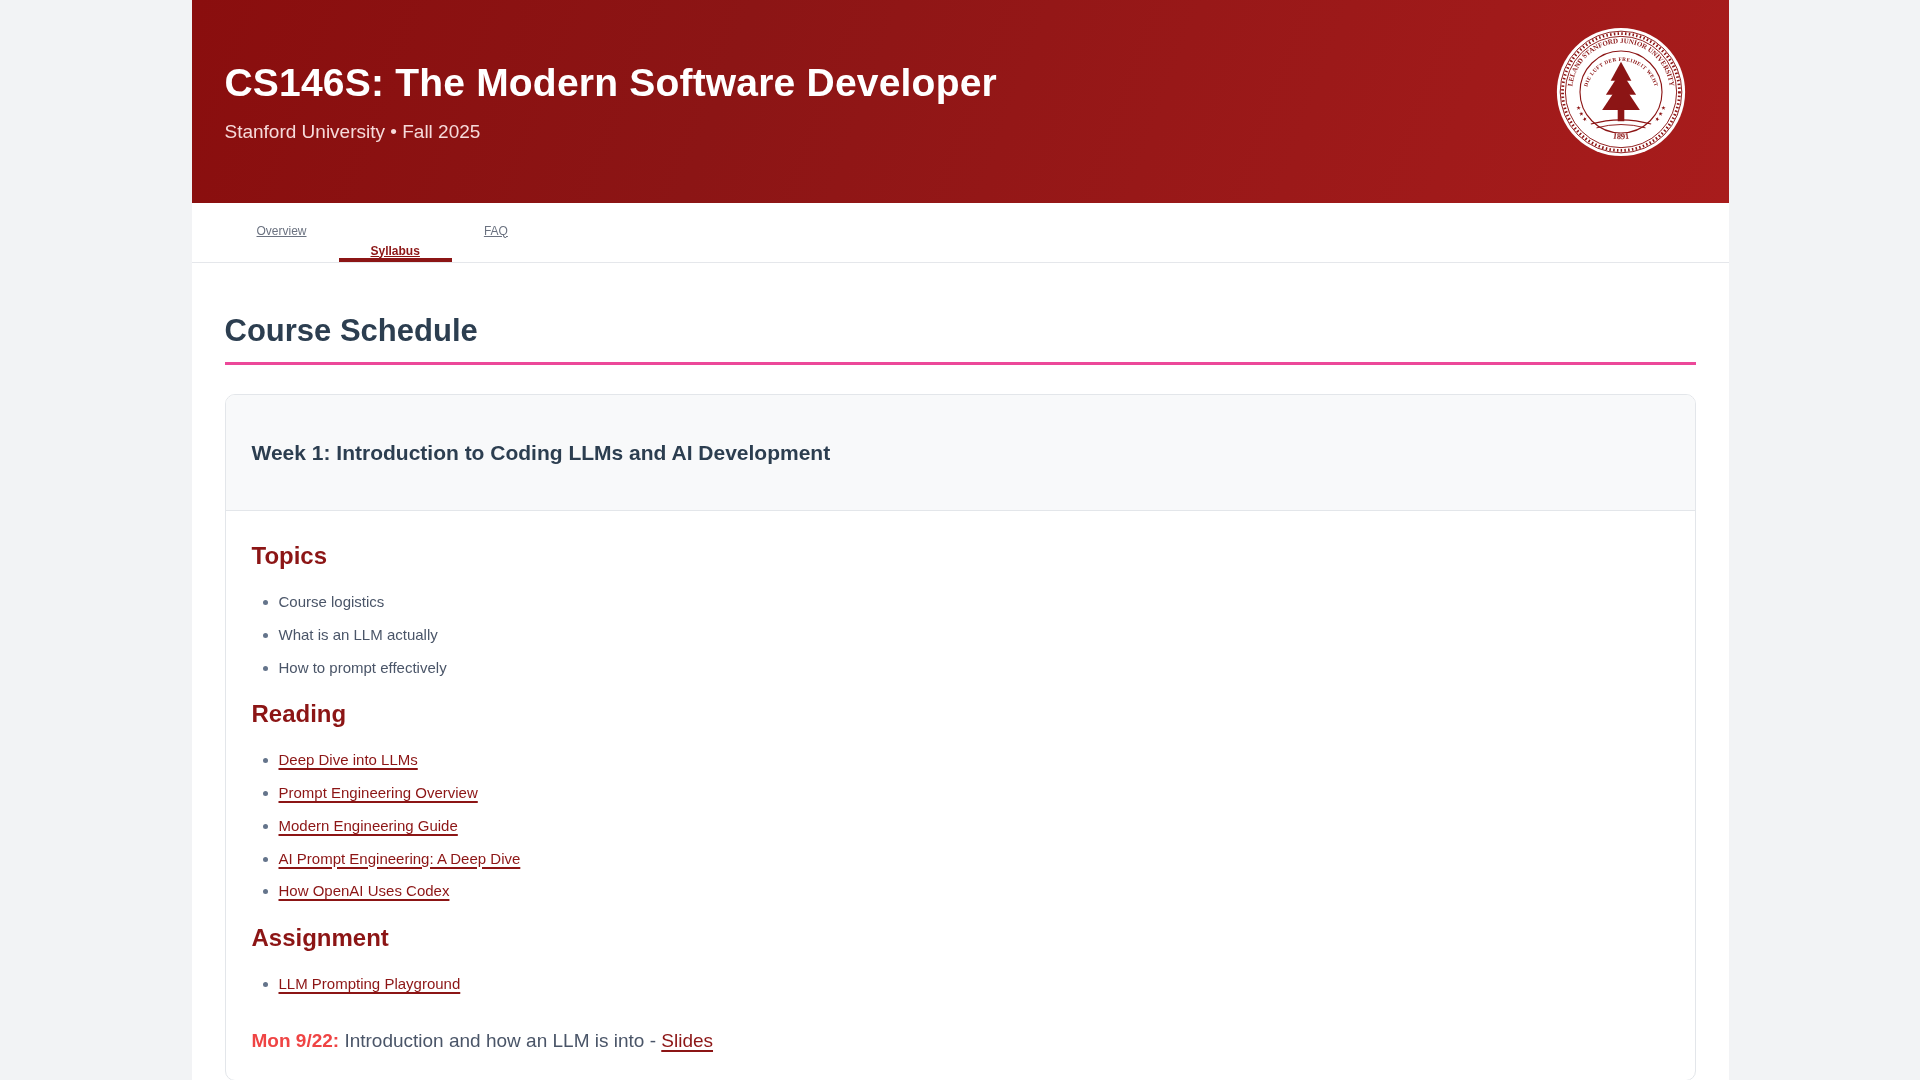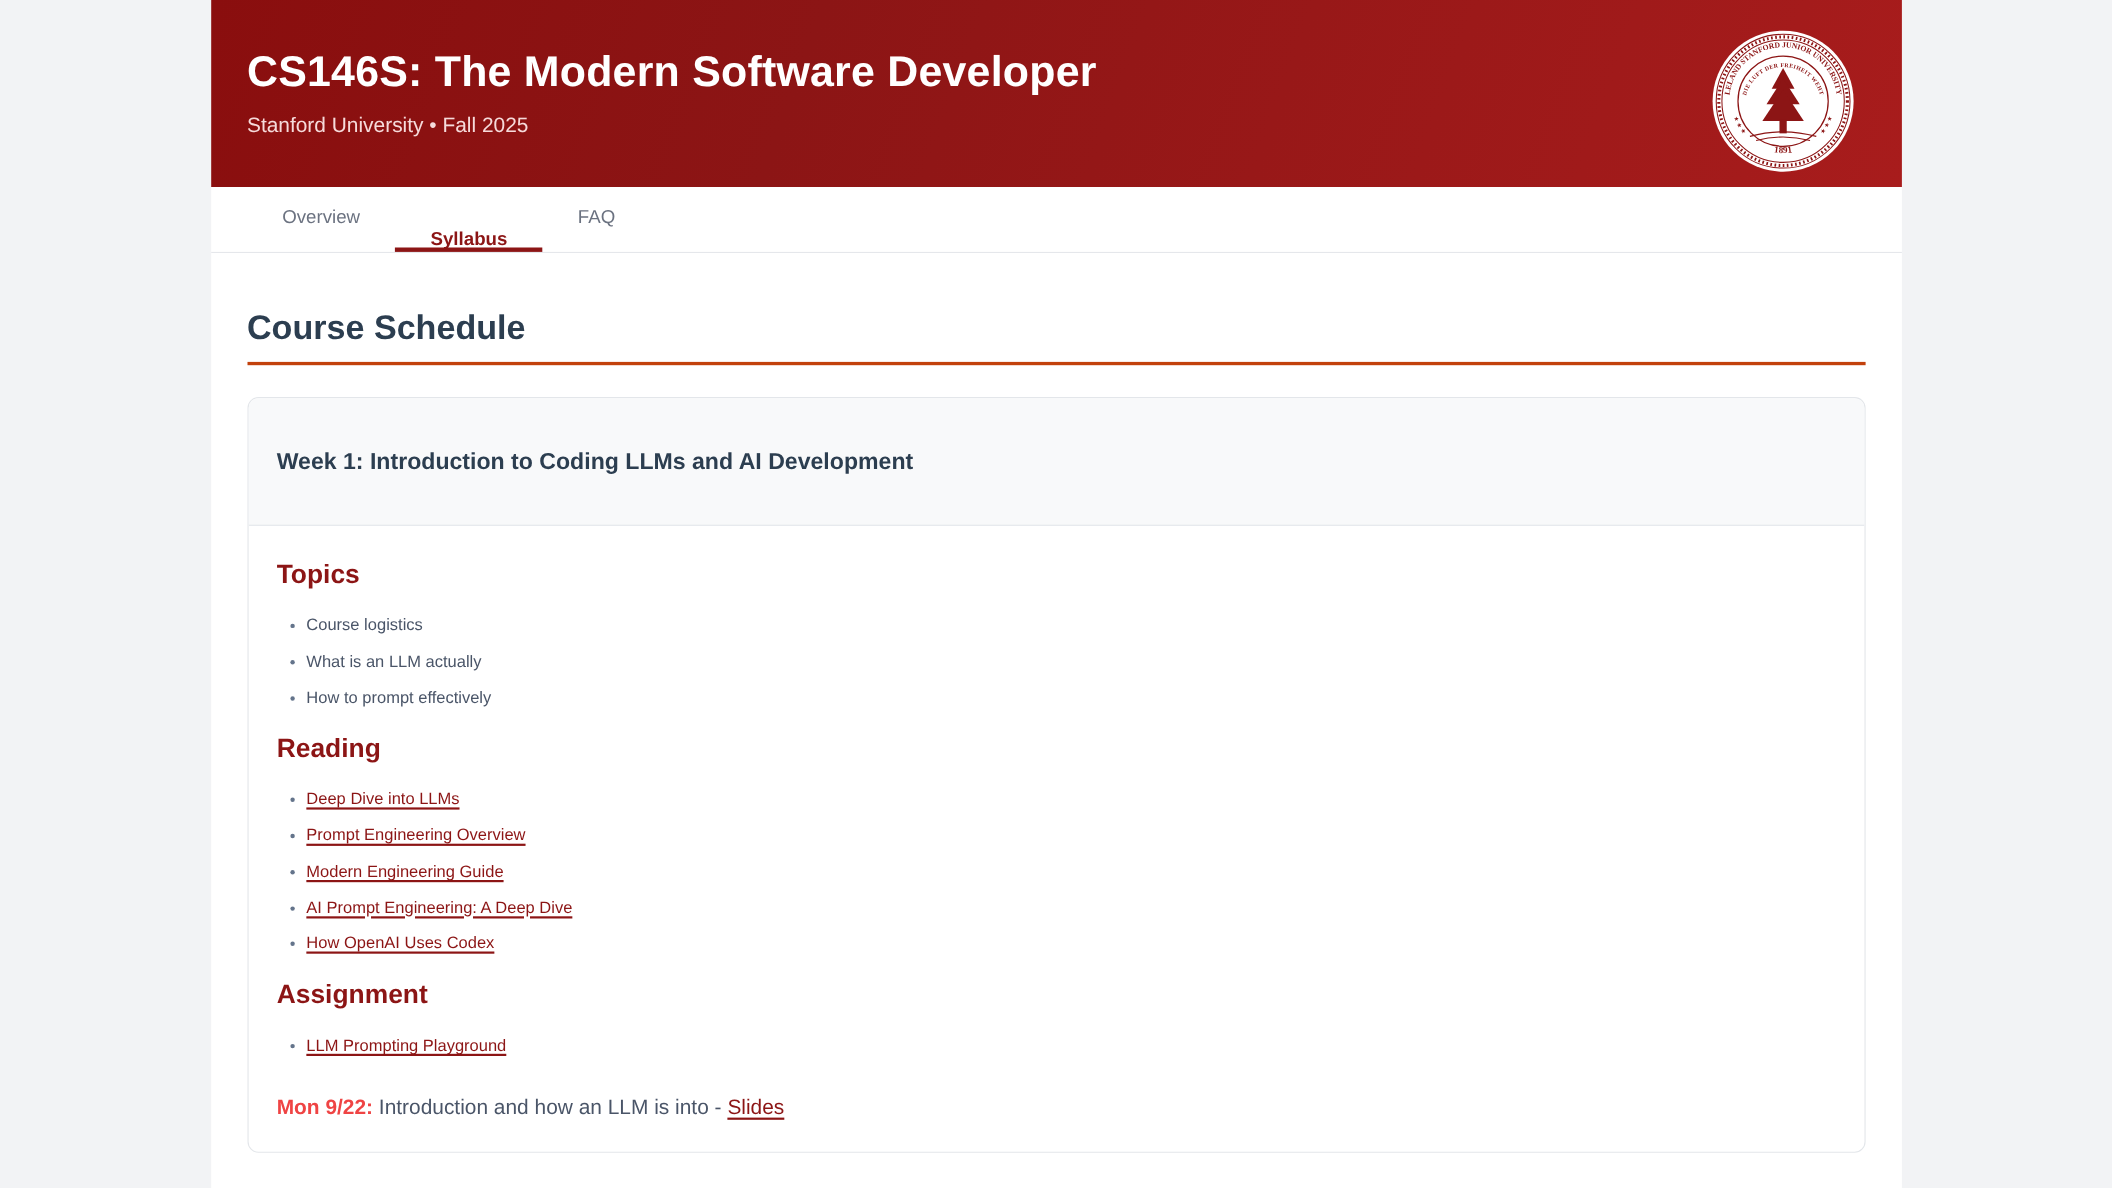--- a/index.html
+++ b/index.html
@@ -7,21 +7,21 @@
   body {
     background: #F2F3F5;
     font-family: "Liberation Sans", sans-serif;
     -webkit-font-smoothing: antialiased;
   }
   .container { width: 1537px; margin: 0 auto; }
 
   
   .site-header {
     position: relative;
-    height: 170px;
+    height: 203px;
     background: linear-gradient(110deg, #8A0E0E 0%, #8C1515 35%, #A81C1C 100%);
     padding: 0 33px;
     display: flex;
     flex-direction: column;
     justify-content: center;
     gap: 16px;
   }
   .site-header h1 {
     color: #FFFFFF;
     font-size: 39px;
@@ -50,46 +50,47 @@
     align-items: stretch;
     padding: 0 33px;
   }
   .tab {
     appearance: none;
     background: none;
     border: none;
     border-bottom: 4px solid transparent;
     padding: 0 32px;
     font-family: "Liberation Sans", sans-serif;
-    font-size: 17px;
+    font-size: 12px;
     font-weight: 500;
     color: #6B7280;
     cursor: pointer;
     display: flex;
     align-items: center;
+    text-decoration: underline;
   }
   .tab.active {
     color: #8C1515;
     font-weight: 700;
     border-bottom-color: #8C1515;
     margin-top: 40px;
   }
 
   
   .main-content {
     background: #FFFFFF;
     min-height: 817px;
     padding: 50px 33px 60px;
   }
   .page-title {
     color: #2C3E50;
     font-size: 31px;
     font-weight: 700;
     padding-bottom: 13px;
-    border-bottom: 3px solid #c2410c;
+    border-bottom: 3px solid #ec4899;
   }
 
   .week-card {
     margin-top: 29px;
     border: 1px solid #E3E6EA;
     border-radius: 10px;
     background: #FFFFFF;
     overflow: hidden;
   }
   .week-card-header {

